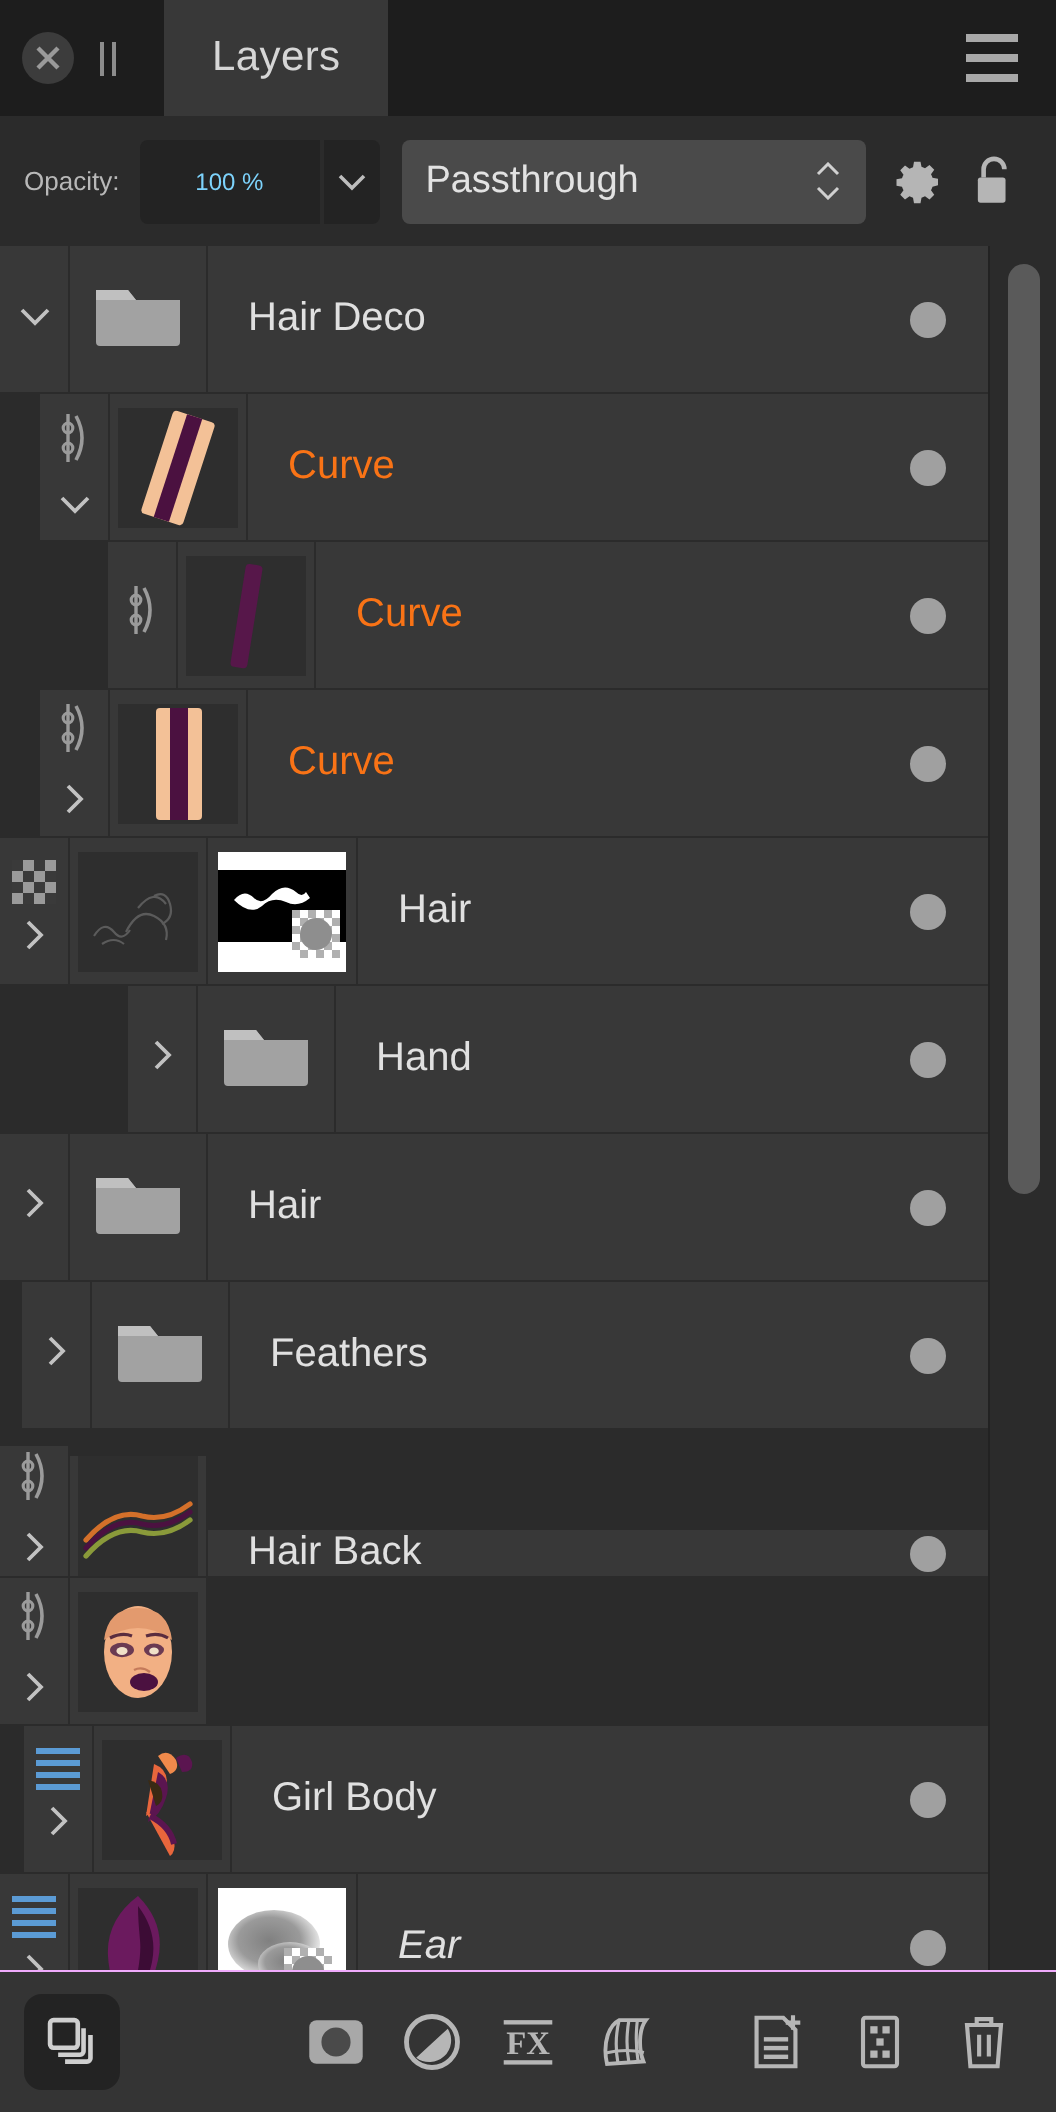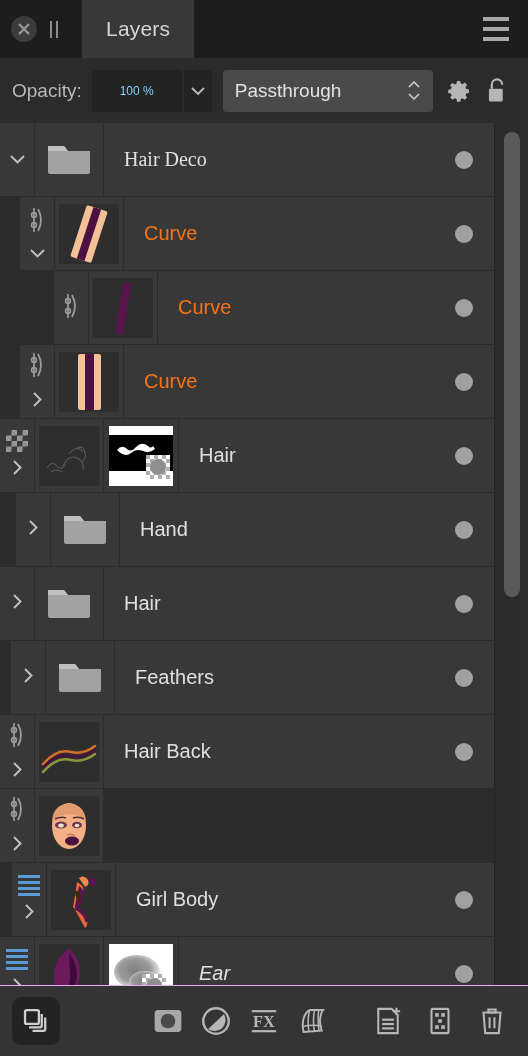--- a/index.html
+++ b/index.html
@@ -88,21 +88,21 @@
     height: 65px;
     background: #2b2b2b;
     display: flex;
     align-items: center;
     padding: 0 12px;
     gap: 0;
     flex: 0 0 auto;
   }
   .opacity-label {
     color: #b8b8b8;
-    font-size: 19px;
+    font-size: 13px;
     margin-right: 10px;
     white-space: nowrap;
   }
   .opacity-field {
     background: #232323;
     border-radius: 4px 0 0 4px;
     height: 42px;
     min-width: 74px;
     display: flex;
     align-items: center;
@@ -357,21 +357,21 @@
     <div class="lock-btn">
       <svg width="28" height="30" viewBox="0 0 22 26">
         <path d="M6.5 11 V7.5 a4.5 4.5 0 019 0" stroke="#b5b5b5" stroke-width="2" fill="none"></path>
         <rect x="4" y="11" width="12" height="11" rx="1.2" fill="#b5b5b5"></rect>
       </svg>
     </div>
   </div>
 
   <div class="layer-list">
     <div class="rows" id="rows-container">
-        <div class="row" style="padding-left: 0px; font-family: Liberation Serif, serif;">
+        <div class="row" style="padding-left: 0px;">
           <div class="gutter">
             <span><svg width="19" height="12" viewBox="0 0 19 12">
       <path d="M3 3 L9.5 9.5 L16 3" stroke="#c2c2c2" stroke-width="1.9" fill="none"></path>
               </svg></span>
           </div>
           <div class="thumb-cell">
             <span><svg width="46" height="36" viewBox="0 0 46 36">
     <path d="M2 6 h16 l4 5 h22 v21 a2 2 0 01-2 2 H4 a2 2 0 01-2-2 Z" fill="#a2a2a2"></path>
     <path d="M2 6 h16 l4 5 H2 Z" fill="#c0c0c0"></path>
   </svg></span>
@@ -490,21 +490,21 @@
         <rect width="24" height="24" fill="url(#chk-hair-mask)"></rect>
         <circle cx="12" cy="12" r="8" fill="#8e8e8e"></circle>
       </g>
     </svg></span>
     </div>
           <div class="name-cell">
       <span>Hair</span>
       <span class="vis-dot"></span>
     </div>
         </div>
-        <div class="row" style="padding-left: 16px;">
+        <div class="row" style="padding-left: 16px; margin-left: 48px;">
           <div class="gutter">
             <span><svg width="12" height="19" viewBox="0 0 12 19">
       <path d="M3 3 L9.5 9.5 L3 16" stroke="#c2c2c2" stroke-width="1.9" fill="none"></path>
               </svg></span>
           </div>
           <div class="thumb-cell">
             <span><svg width="46" height="36" viewBox="0 0 46 36">
     <path d="M2 6 h16 l4 5 h22 v21 a2 2 0 01-2 2 H4 a2 2 0 01-2-2 Z" fill="#a2a2a2"></path>
     <path d="M2 6 h16 l4 5 H2 Z" fill="#c0c0c0"></path>
   </svg></span>
@@ -541,21 +541,21 @@
             <span><svg width="46" height="36" viewBox="0 0 46 36">
     <path d="M2 6 h16 l4 5 h22 v21 a2 2 0 01-2 2 H4 a2 2 0 01-2-2 Z" fill="#a2a2a2"></path>
     <path d="M2 6 h16 l4 5 H2 Z" fill="#c0c0c0"></path>
   </svg></span>
           </div>
           <div class="name-cell">
       <span>Feathers</span>
       <span class="vis-dot"></span>
     </div>
         </div>
-        <div class="row" style="padding-left: 0px;">
+        <div class="row" style="padding-left: 0px; align-items: flex-end;">
           <div class="gutter">
             <span><svg width="24" height="30" viewBox="0 0 24 30">
     <path d="M9 3 V27" stroke="#9b9b9b" stroke-width="1.7"></path>
     <circle cx="9" cy="10" r="2.4" fill="none" stroke="#9b9b9b" stroke-width="1.6"></circle>
     <circle cx="9" cy="20" r="2.4" fill="none" stroke="#9b9b9b" stroke-width="1.6"></circle>
     <path d="M13 4 q6 11 0 22" stroke="#9b9b9b" stroke-width="1.8" fill="none"></path>
   </svg></span>
             <span><svg width="12" height="19" viewBox="0 0 12 19">
       <path d="M3 3 L9.5 9.5 L3 16" stroke="#c2c2c2" stroke-width="1.9" fill="none"></path>
               </svg></span>

